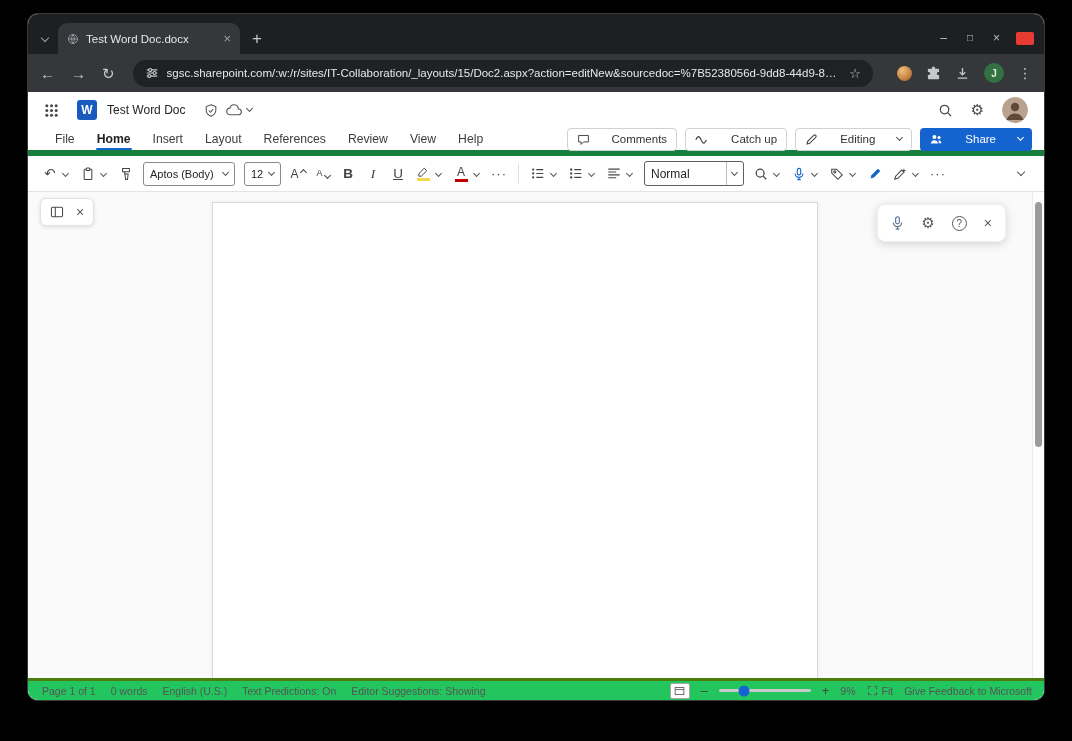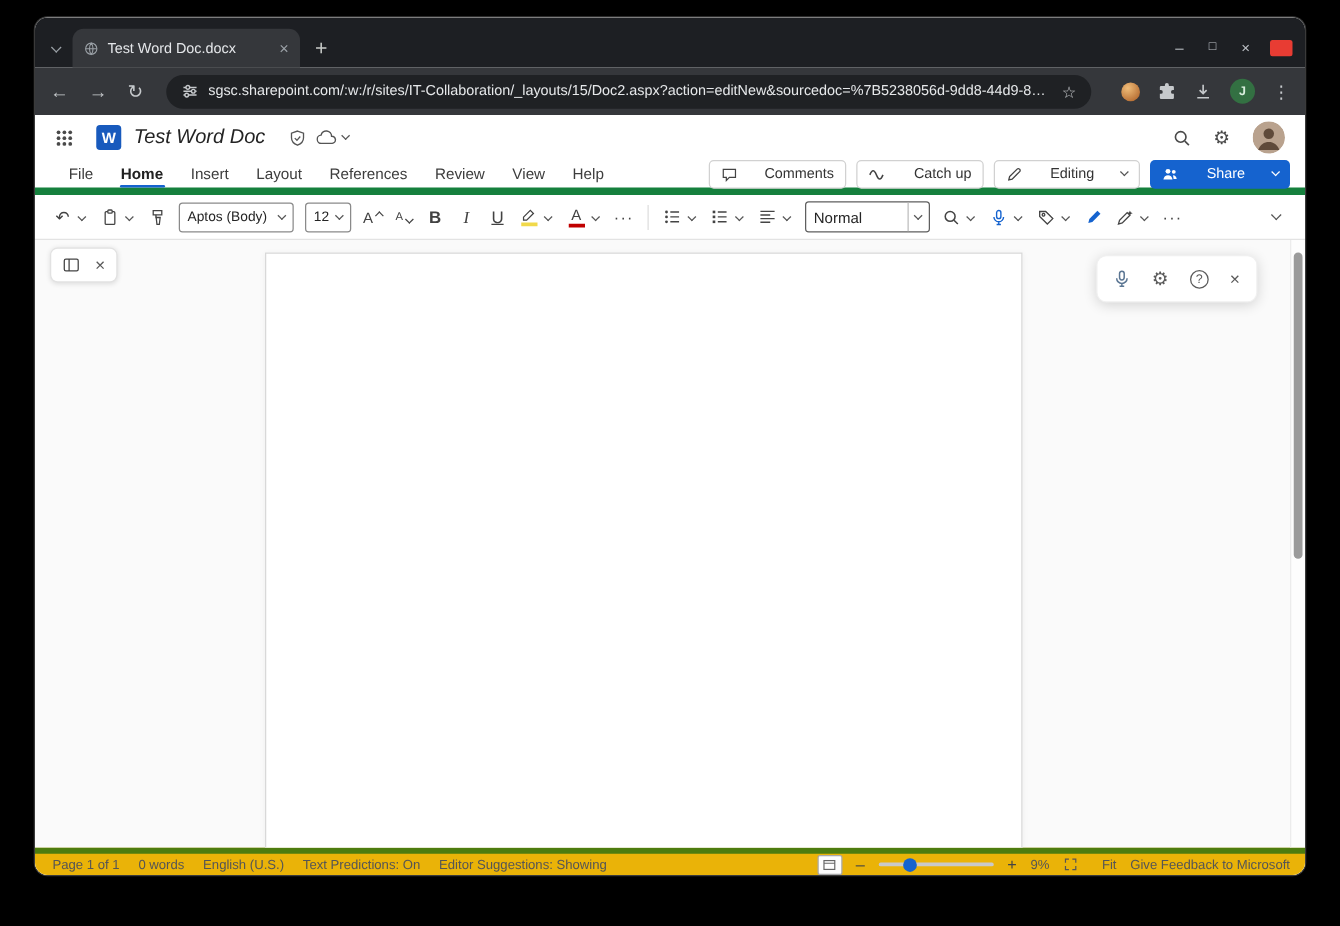--- a/index.html
+++ b/index.html
@@ -36,21 +36,21 @@
   .avatar-j{width:20px;height:20px;border-radius:50%;background:#337042;color:#d9efde;font-size:10px;font-weight:bold;
             display:flex;align-items:center;justify-content:center;}
   .kebab{font-size:14px;}
 
   
   .wordapp{background:#fff;flex:1;display:flex;flex-direction:column;min-height:0;}
   .appheader{height:36px;display:flex;align-items:center;padding:0 16px;flex:none;}
   .waffle{margin-right:18px;display:flex;}
   .wlogo{width:20px;height:20px;border-radius:3px;background:#185abd;color:#fff;font-weight:bold;font-size:12px;
          display:flex;align-items:center;justify-content:center;margin-right:10px;}
-  .doctitle{font-size:16px;color:#242424;margin-right:19px;font-style:italic;}
+  .doctitle{font-size:12px;color:#242424;margin-right:19px;}
   .hic{display:flex;align-items:center;color:#555;margin-right:8px;}
   .gear-glyph{font-size:15px;color:#4a4a4a;}
   .hdr-sp{flex:1;}
   .hright{display:flex;align-items:center;gap:18px;}
   .avatar-photo{width:26px;height:26px;border-radius:50%;overflow:hidden;display:block;}
 
   .menurow{height:28px;display:flex;align-items:center;padding:0 12px 0 16px;flex:none;border-bottom:6px solid #15803d;}
   .mtab{font-size:12.2px;color:#3d3d3d;padding:0 11px;height:100%;display:flex;align-items:center;position:relative;}
   .mtab.active{font-weight:bold;color:#222;}
   .mtab.active::after{content:"";position:absolute;left:10px;right:10px;bottom:0;height:2.5px;border-radius:2px;background:#1563cf;}
@@ -93,30 +93,30 @@
              box-shadow:0 1px 4px rgba(0,0,0,.12);display:flex;align-items:center;gap:12px;padding:6px 9px;color:#424242;}
   .dictbar{position:absolute;right:38px;top:12px;background:#fff;border:1px solid #f0f0f0;border-radius:8px;
            box-shadow:0 2px 10px rgba(0,0,0,.16);display:flex;align-items:center;gap:17px;padding:9px 13px;}
   .qmark{width:15px;height:15px;border:1.2px solid #5a5a5a;border-radius:50%;color:#5a5a5a;font-size:10px;
          display:flex;align-items:center;justify-content:center;}
   .xicon{color:#5a5a5a;font-size:14px;line-height:1;}
   .scrollarea{position:absolute;right:0;top:0;bottom:0;width:12px;border-left:1px solid #ececec;background:#fdfdfd;}
   .thumb{position:absolute;right:2px;top:10px;width:7px;height:245px;border-radius:4px;background:#9b9b9b;}
 
   
-  .statusbar{height:22px;background:#eab308;border-top:5px solid #4d7c0f;display:flex;align-items:center;
+  .statusbar{height:22px;background:#22c55e;border-top:3px solid #4d7c0f;display:flex;align-items:center;
              padding:0 12px 0 14px;font-size:10.5px;color:#555;flex:none;gap:15px;}
   .st-sp{flex:1;}
   .sright{display:flex;align-items:center;gap:11px;}
   .viewbtn{width:20px;height:16px;border:1px solid #a9a9a9;border-radius:2px;background:#fdfdfd;
            display:flex;align-items:center;justify-content:center;}
   .zoomsym{font-size:13px;color:#444;line-height:1;}
   .slider{width:92px;height:3px;border-radius:2px;background:#c9c9c9;position:relative;}
   .knob{position:absolute;left:28%;top:50%;transform:translate(-50%,-50%);width:11px;height:11px;border-radius:50%;background:#1563cf;}
-  .fitwrap{display:flex;align-items:center;gap:20px;}
+  .fitwrap{display:flex;align-items:center;gap:4px;}
 </style>
 </head>
 <body>
 
 <div class="window">
 
   <div class="titlebar">
     <i class="chev tabsearch"></i>
     <div class="tab">
       <span style="display:flex;">

